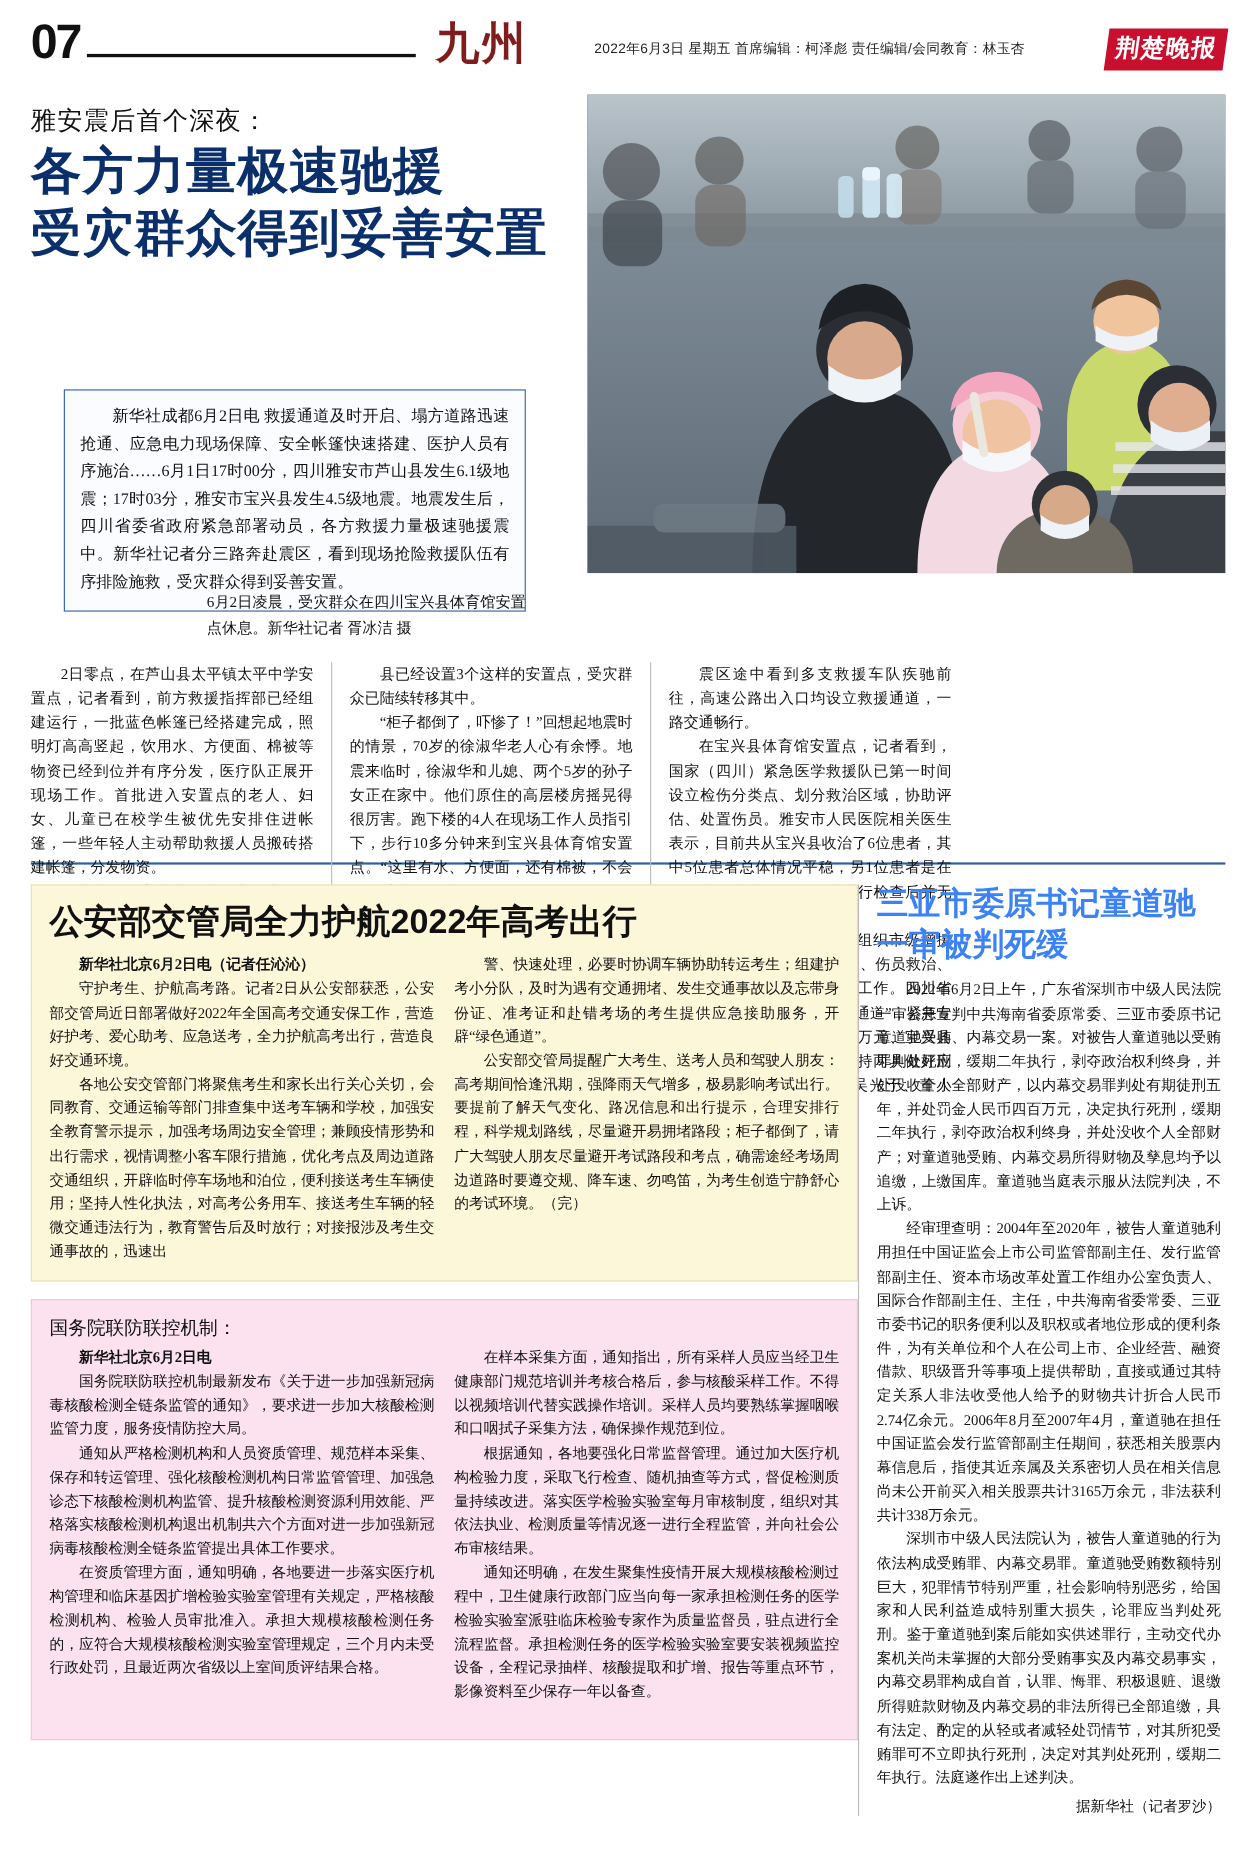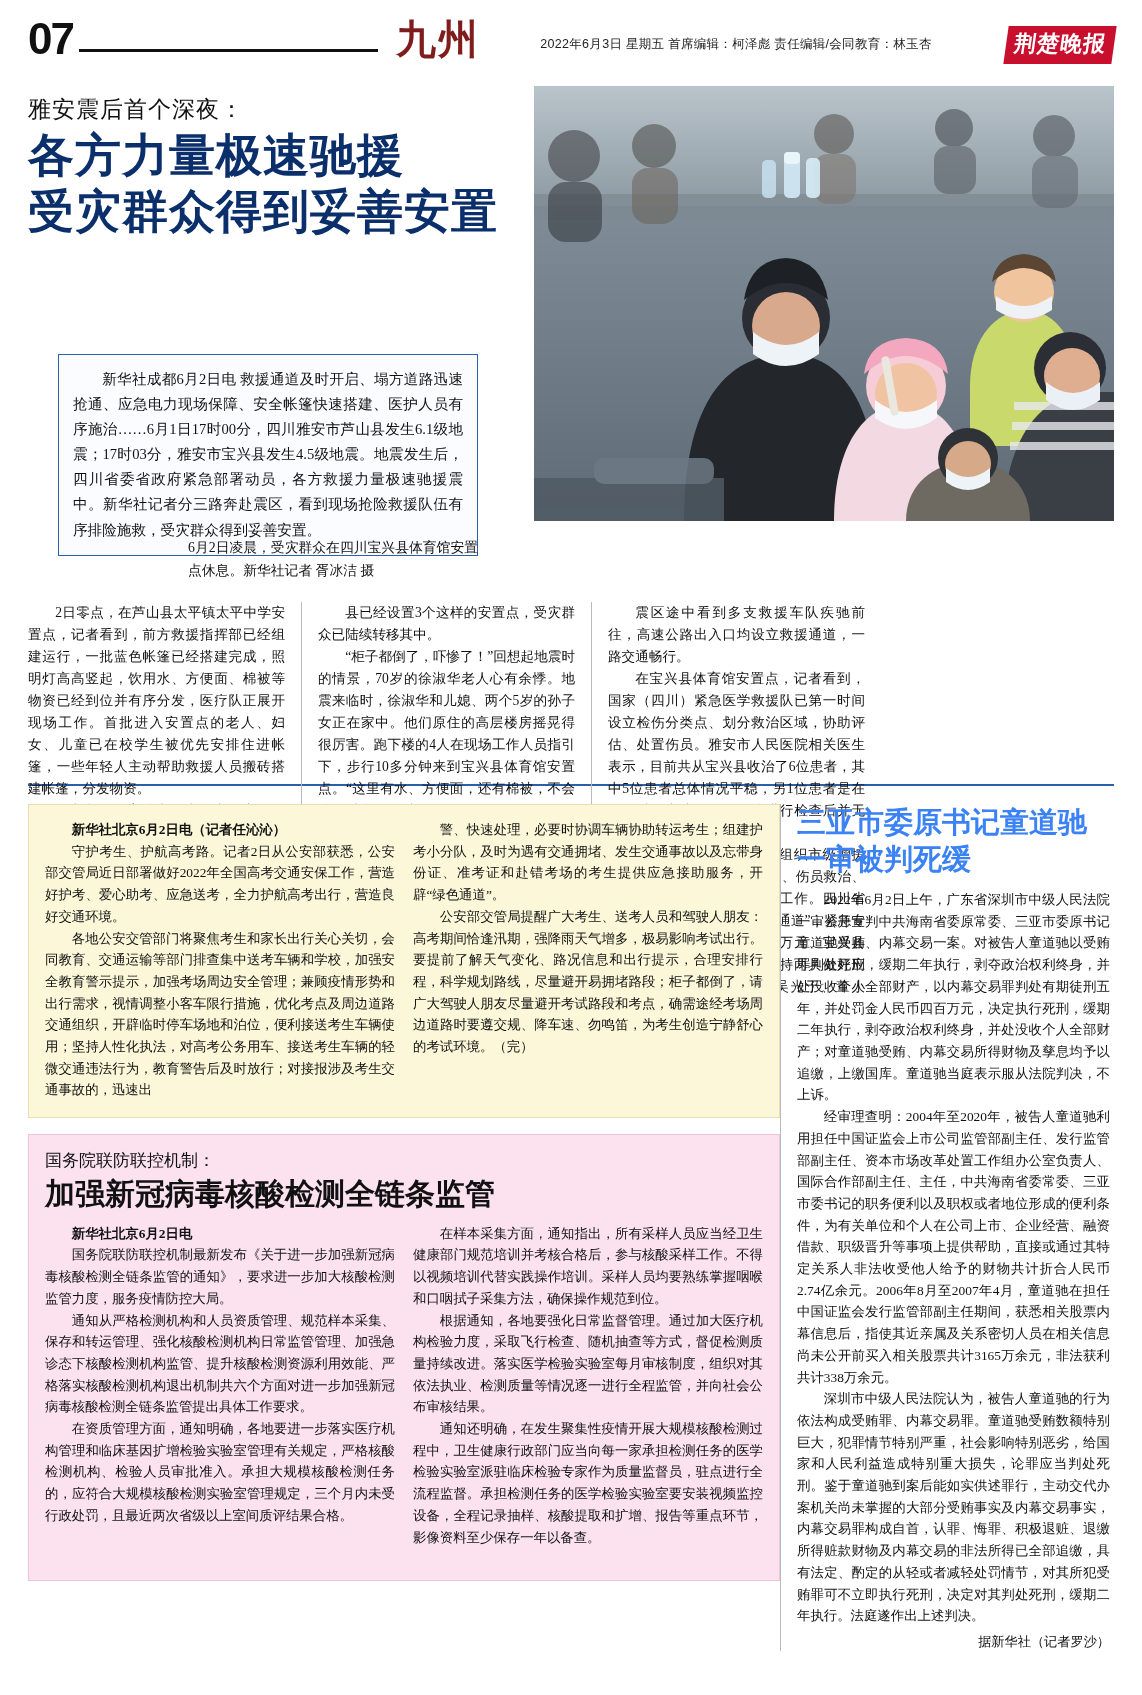--- a/index.html
+++ b/index.html
@@ -216,36 +216,36 @@
     </div>
 
    </div>
   </div>
 
   <div class="band">
 
     <div class="left-stack">
 
       <div class="panel-yellow">
+        <div class="panel-head-y">公安部交管局全力护航2022年高考出行</div>
         <div class="two-col">
           <div class="c">
             <p class="lede"><strong>新华社北京6月2日电（记者任沁沁）</strong><span><span style="display: block; text-indent: 2em;">守护考生、护航高考路。记者2日从公安部获悉，公安部交管局近日部署做好2022年全国高考交通安保工作，营造好护考、爱心助考、应急送考，全力护航高考出行，营造良好交通环境。</span><span style="display: block; text-indent: 2em;">各地公安交管部门将聚焦考生和家长出行关心关切，会同教育、交通运输等部门排查集中送考车辆和学校，加强安全教育警示提示，加强考场周边安全管理；兼顾疫情形势和出行需求，视情调整小客车限行措施，优化考点及周边道路交通组织，开辟临时停车场地和泊位，便利接送考生车辆使用；坚持人性化执法，对高考公务用车、接送考生车辆的轻微交通违法行为，教育警告后及时放行；对接报涉及考生交通事故的，迅速出</span></span></p>
           </div>
           <div class="c">
             <p>
                 <span style="display: block; text-indent: 2em;">警、快速处理，必要时协调车辆协助转运考生；组建护考小分队，及时为遇有交通拥堵、发生交通事故以及忘带身份证、准考证和赴错考场的考生提供应急接助服务，开辟“绿色通道”。</span>
                 <span style="display: block; text-indent: 2em;">公安部交管局提醒广大考生、送考人员和驾驶人朋友：高考期间恰逢汛期，强降雨天气增多，极易影响考试出行。要提前了解天气变化、路况信息和出行提示，合理安排行程，科学规划路线，尽量避开易拥堵路段；柜子都倒了，请广大驾驶人朋友尽量避开考试路段和考点，确需途经考场周边道路时要遵交规、降车速、勿鸣笛，为考生创造宁静舒心的考试环境。（完）</span>
               </p>
           </div>
         </div>
       </div>
 
       <div class="panel-pink">
         <div class="panel-kicker-p">国务院联防联控机制：</div>
-        <div class="panel-head-p">加强新冠病毒核酸检测全链条监管</div>
         <div class="two-col">
           <div class="c">
             <p class="lede"><strong>新华社北京6月2日电</strong><span><span style="display: block; text-indent: 2em;">国务院联防联控机制最新发布《关于进一步加强新冠病毒核酸检测全链条监管的通知》，要求进一步加大核酸检测监管力度，服务疫情防控大局。</span><span style="display: block; text-indent: 2em;">通知从严格检测机构和人员资质管理、规范样本采集、保存和转运管理、强化核酸检测机构日常监管管理、加强急诊态下核酸检测机构监管、提升核酸检测资源利用效能、严格落实核酸检测机构退出机制共六个方面对进一步加强新冠病毒核酸检测全链条监管提出具体工作要求。</span><span style="display: block; text-indent: 2em;">在资质管理方面，通知明确，各地要进一步落实医疗机构管理和临床基因扩增检验实验室管理有关规定，严格核酸检测机构、检验人员审批准入。承担大规模核酸检测任务的，应符合大规模核酸检测实验室管理规定，三个月内未受行政处罚，且最近两次省级以上室间质评结果合格。</span></span></p>
           </div>
           <div class="c">
             <p>
                 <span style="display: block; text-indent: 2em;">在样本采集方面，通知指出，所有采样人员应当经卫生健康部门规范培训并考核合格后，参与核酸采样工作。不得以视频培训代替实践操作培训。采样人员均要熟练掌握咽喉和口咽拭子采集方法，确保操作规范到位。</span>
                 <span style="display: block; text-indent: 2em;">根据通知，各地要强化日常监督管理。通过加大医疗机构检验力度，采取飞行检查、随机抽查等方式，督促检测质量持续改进。落实医学检验实验室每月审核制度，组织对其依法执业、检测质量等情况逐一进行全程监管，并向社会公布审核结果。</span>
                 <span style="display: block; text-indent: 2em;">通知还明确，在发生聚集性疫情开展大规模核酸检测过程中，卫生健康行政部门应当向每一家承担检测任务的医学检验实验室派驻临床检验专家作为质量监督员，驻点进行全流程监督。承担检测任务的医学检验实验室要安装视频监控设备，全程记录抽样、核酸提取和扩增、报告等重点环节，影像资料至少保存一年以备查。</span>
               </p>

